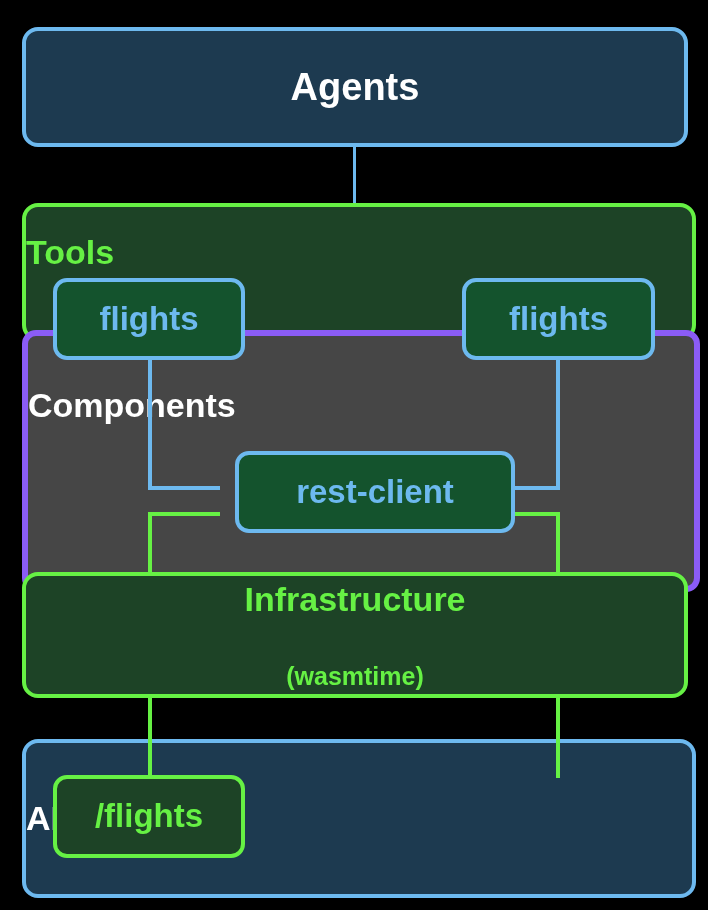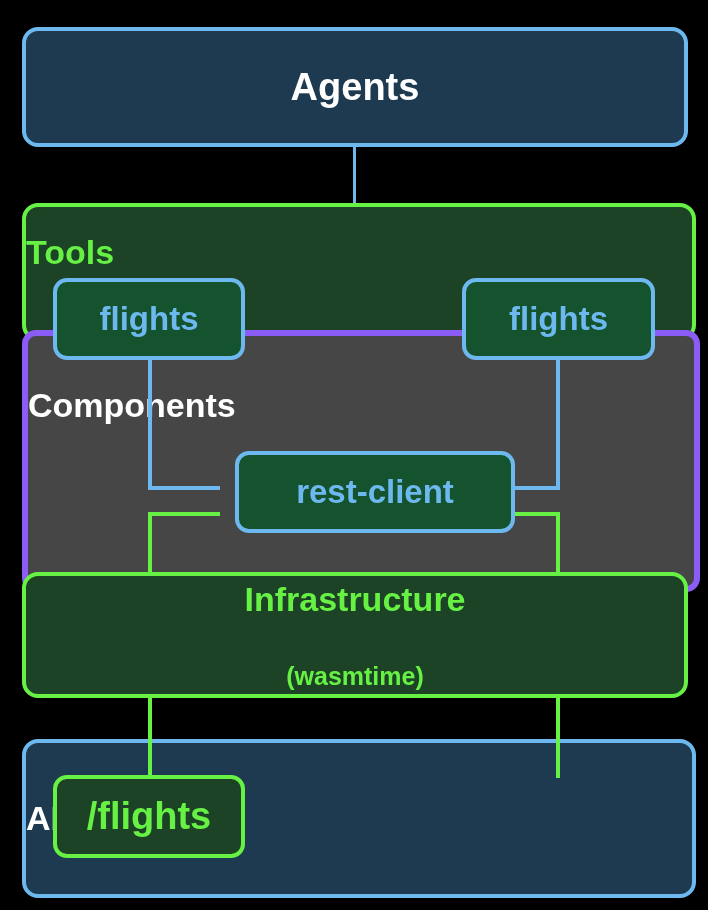--- a/index.html
+++ b/index.html
@@ -131,18 +131,18 @@
   </div>
 
   <div class="node box-blue z-node" style="left:462px; top:278px; width:193px; height:82px; font-size:33px;">
     <span>flights</span>
   </div>
 
   <div class="node box-blue z-node" style="left:215px; top:451px; width:280px; height:82px; font-size:33px;margin-left:20px;">
     <span>rest-client</span>
   </div>
 
-  <div class="node box-green z-node" style="left:53px; top:775px; width:192px; height:83px; font-size:38px;">
+  <div class="node box-green z-node" style="left:53px; top:775px; width:192px; height:83px; font-size:33px;">
     <span>/flights</span>
   </div>
 
 
 </div>
 
 </body></html>

